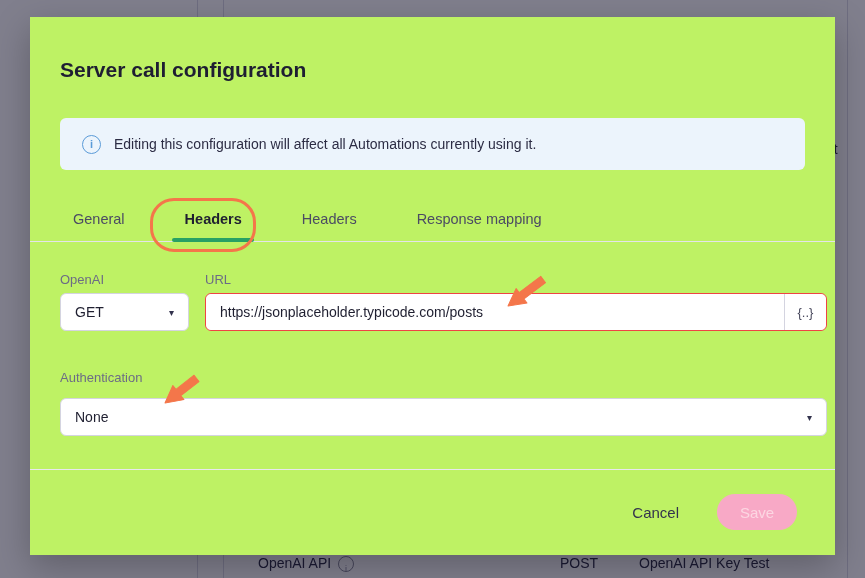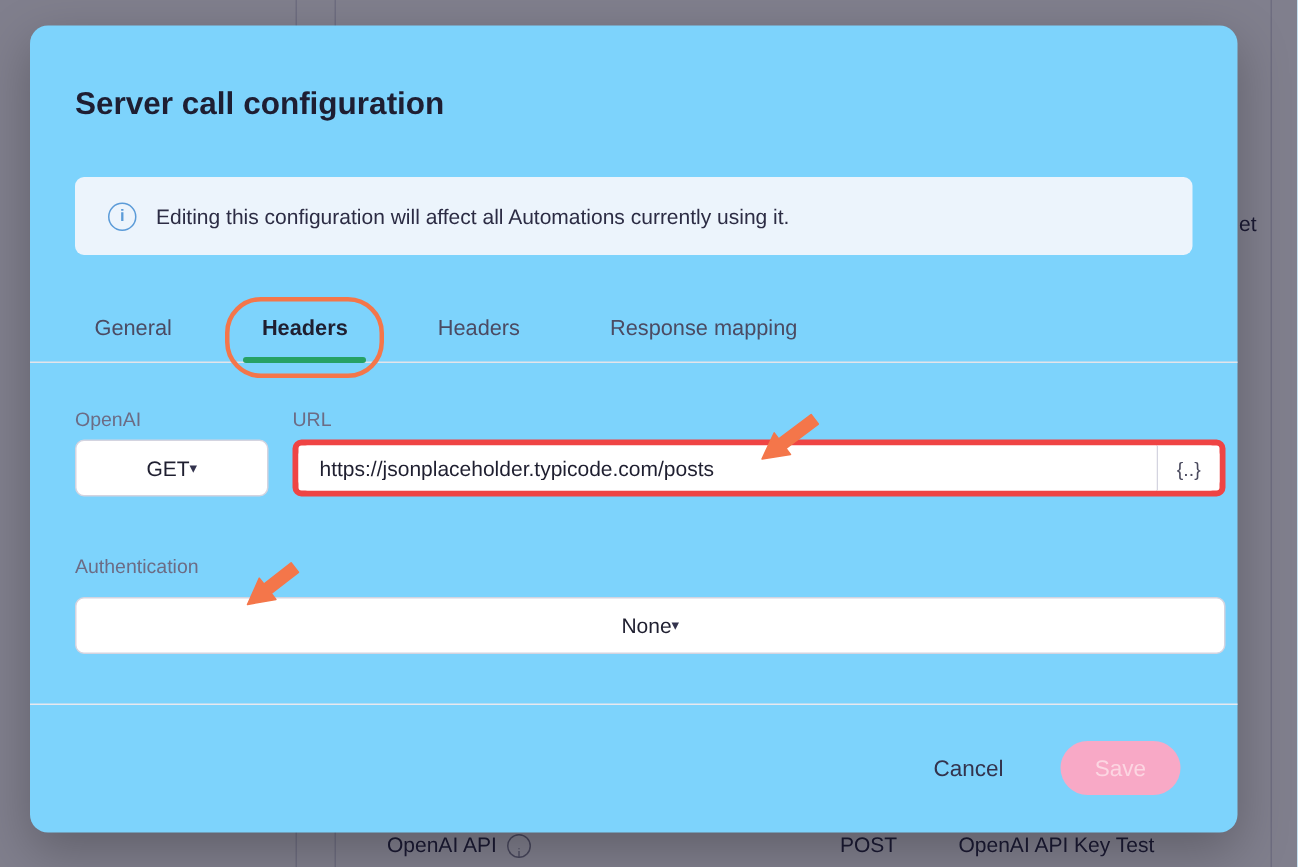--- a/index.html
+++ b/index.html
@@ -10,45 +10,45 @@
   .bg-layer{position:absolute;inset:0;background:#fff;}
   .vline{position:absolute;top:0;bottom:0;width:1px;background:#d9d9e3;}
   .bg-row{position:absolute;left:0;right:0;top:548px;height:30px;color:#2c2c44;font-size:14px;}
   .bg-row span{position:absolute;top:7px;white-space:nowrap;}
   .bg-info-icon{position:absolute;top:8px;width:14px;height:14px;border:1.4px solid #8a8a9a;
     border-radius:50%;color:#8a8a9a;font-size:9px;display:flex;align-items:center;justify-content:center;}
   .bg-fragment{position:absolute;left:826px;top:141px;font-size:14px;color:#2c2c44;}
   .overlay{position:absolute;inset:0;background:rgba(11,9,36,0.52);}
 
   
-  .modal{position:absolute;left:20px;top:17px;width:805px;height:538px;background:#7dd3fc;
-    border-radius:12px;box-shadow:0 12px 34px rgba(0,0,0,.25);}
+  .modal{position:absolute;left:30px;top:17px;width:805px;height:538px;background:#bef264;
+    border-radius:0;box-shadow:0 12px 34px rgba(0,0,0,.25);}
   .modal-title{position:absolute;left:30px;top:41px;font-size:21px;font-weight:600;color:#1e1e32;}
 
   .banner{position:absolute;left:30px;top:101px;width:745px;height:52px;background:#ecf4fc;
     border-radius:6px;display:flex;align-items:center;padding:0 0 0 22px;box-sizing:border-box;gap:13px;}
   .info-icon{width:17px;height:17px;border:1.5px solid #5b9bd8;border-radius:50%;color:#5b9bd8;
     font-size:11px;display:flex;align-items:center;justify-content:center;flex:0 0 auto;font-weight:600;}
   .banner-text{font-size:14px;color:#2c2c44;}
 
   .tabbar-border{position:absolute;left:0;right:0;top:224px;height:1px;background:#e4e4ea;}
   .tabs{position:absolute;left:29px;top:183px;display:flex;gap:32px;}
   .tab{position:relative;height:42px;line-height:38px;padding:0 14px;font-size:14.5px;
     color:#4b4b63;cursor:pointer;white-space:nowrap;}
   .tab.active{color:#1f1f30;font-weight:600;}
   .tab.active::after{content:'';position:absolute;left:1px;right:2px;bottom:0;height:4px;
     background:#27a164;border-radius:2px;}
 
   .field-label{position:absolute;font-size:13px;color:#6c6c85;}
   .select{position:absolute;height:38px;border:1px solid #d4d4e0;border-radius:6px;background:#fff;
-    display:flex;align-items:center;justify-content:center;padding:0 14px;box-sizing:border-box;
+    display:flex;align-items:center;justify-content:space-between;padding:0 14px;box-sizing:border-box;
     font-size:14px;color:#1f1f30;cursor:pointer;}
   .caret{font-size:10px;color:#33334d;}
 
-  .url-group{position:absolute;left:175px;top:276px;width:622px;height:38px;border:4px solid #ef4444;
+  .url-group{position:absolute;left:175px;top:276px;width:622px;height:38px;border:1px solid #ef4444;
     border-radius:6px;display:flex;box-sizing:border-box;background:#fff;}
   .url-input{flex:1;border:none;outline:none;padding:0 14px;font-size:14px;color:#1f1f30;
     font-family:"Liberation Sans",sans-serif;border-radius:6px 0 0 6px;min-width:0;}
   .var-btn{width:42px;border:none;border-left:1px solid #d4d4e0;background:#fff;color:#4a4a5e;
     font-size:13px;display:flex;align-items:center;justify-content:center;cursor:pointer;
     border-radius:0 6px 6px 0;font-family:"Liberation Sans",sans-serif;}
 
   .footer-divider{position:absolute;left:0;right:0;top:452px;height:1px;background:#e8e8ee;}
   .footer{position:absolute;right:38px;top:477px;display:flex;gap:32px;}
   .cancel-btn{font-size:15px;font-weight:500;color:#33334d;background:none;border:none;cursor:pointer;

